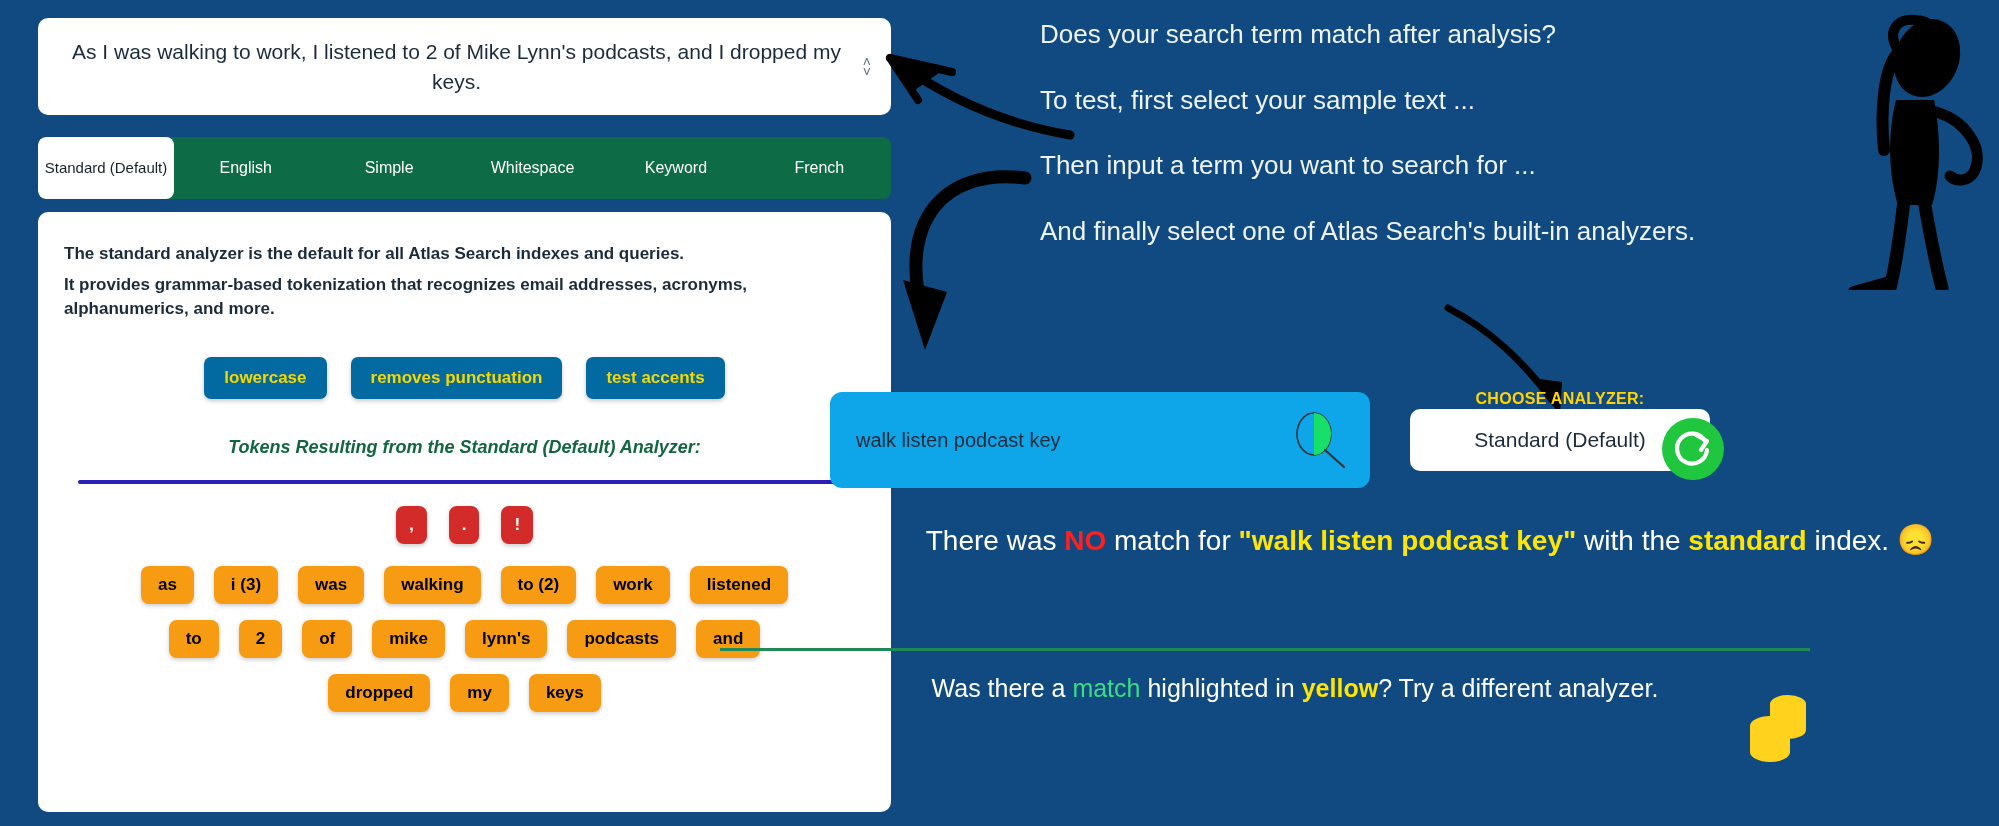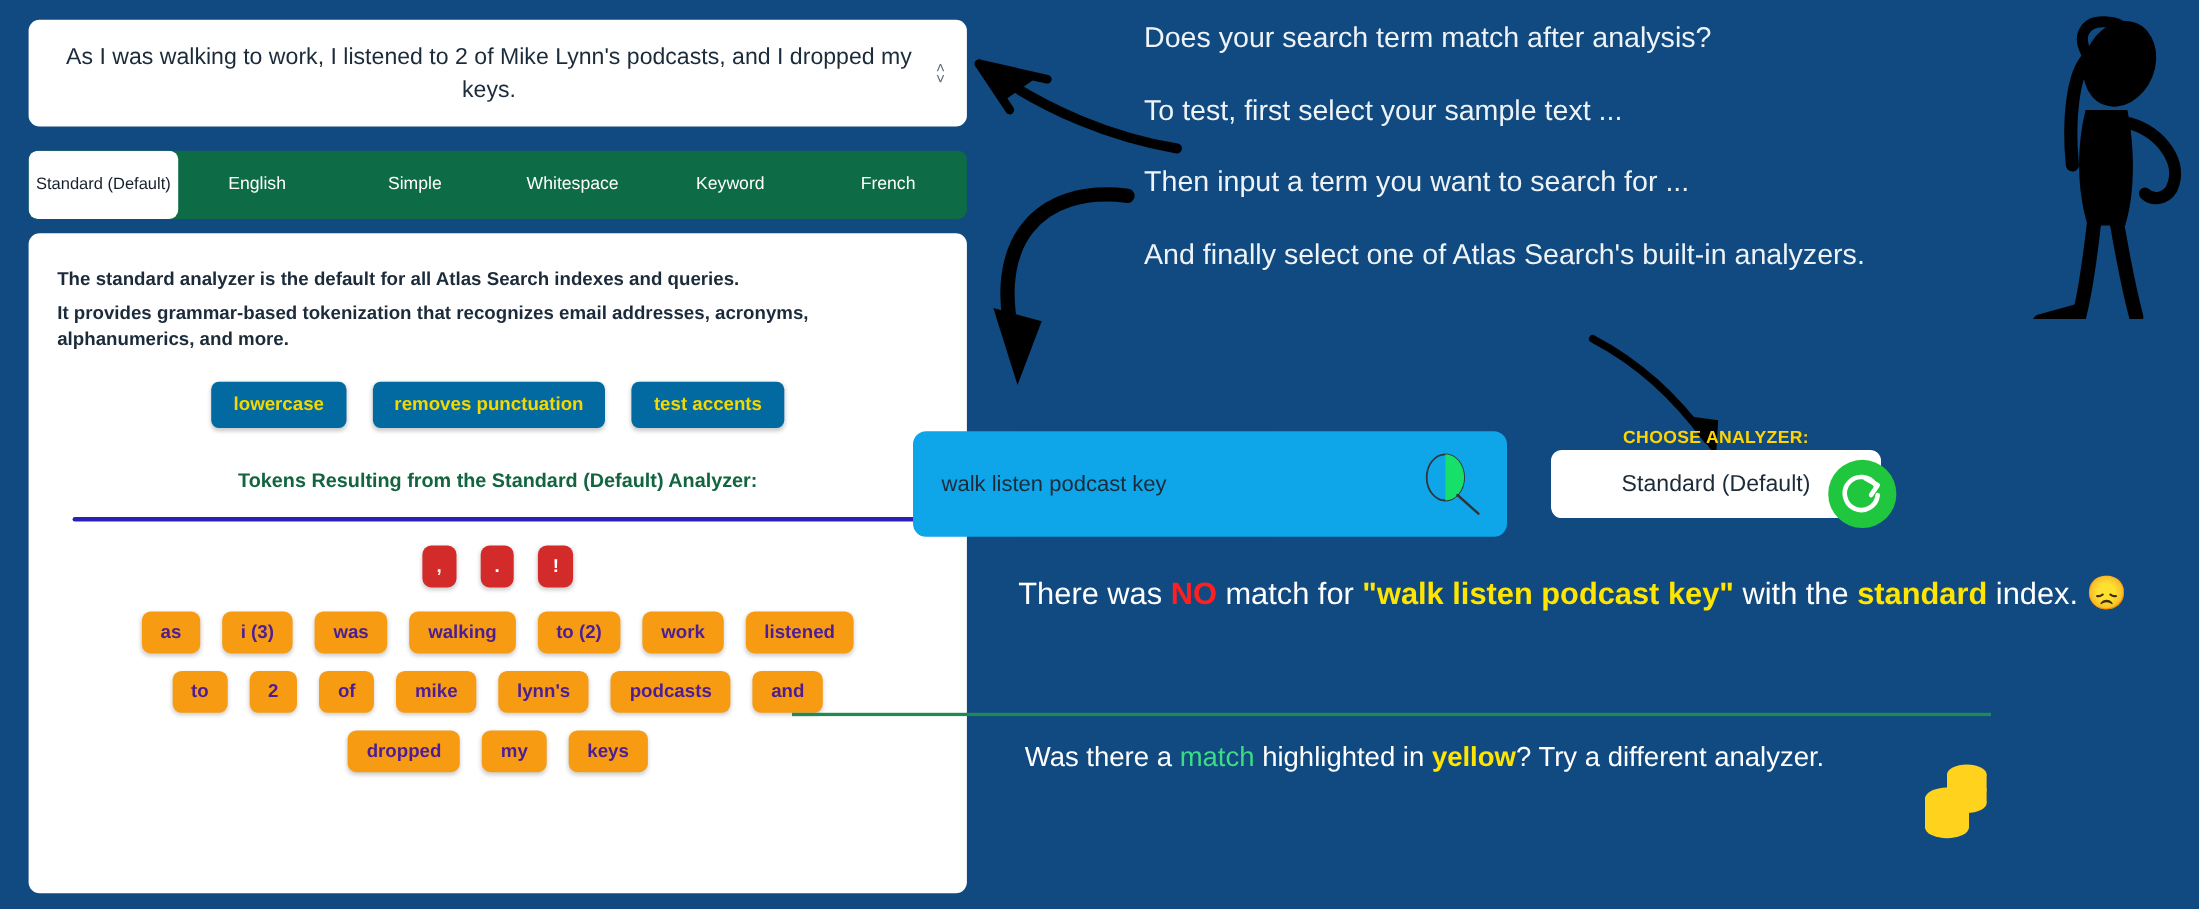--- a/index.html
+++ b/index.html
@@ -6,21 +6,21 @@
   html, body {
     width: 1999px; height: 826px;
     background: #114a80;
     font-family: "Liberation Sans", sans-serif;
     overflow: hidden;
   }
   .page { position: relative; width: 1999px; height: 826px; background: #114a80; }
 
   
   .left-panel {
-    position: absolute; left: 4px; top: 0; width: 900px; height: 826px;
+    position: absolute; left: 16px; top: 0; width: 900px; height: 826px;
   }
   .sample-card {
     position: absolute; left: 22px; top: 18px; width: 853px; height: 97px;
     background: #fff; border-radius: 10px;
     display: flex; align-items: center; justify-content: center;
     padding: 8px 46px 8px 30px;
   }
   .sample-text {
     font-size: 21px; color: #1c2b3a; line-height: 1.42; text-align: center;
   }
@@ -46,45 +46,46 @@
   }
 
   .analyzer-card {
     position: absolute; left: 22px; top: 212px; width: 853px; height: 600px;
     background: #fff; border-radius: 10px; padding: 30px 26px 18px 26px;
   }
   .desc {
     font-size: 17px; color: #1c2b3a; font-weight: bold; line-height: 1.42;
     margin-bottom: 7px;
   }
-  .desc.second { margin-bottom: 26px; }
+  .desc.second { margin-bottom: 36px; }
 
   .badge-row {
     display: flex; justify-content: center; gap: 24px; margin-bottom: 38px;
   }
   .badge {
     background: #0369a1; color: #f5d800; font-weight: bold; font-size: 17px;
     padding: 11px 20px; border-radius: 7px;
     box-shadow: 0 2px 4px rgba(0,0,0,.22);
   }
 
   .tokens-heading {
     text-align: center; color: #12653f; font-weight: bold; font-size: 18px;
     margin-bottom: 22px;
+    font-style: italic;
   }
   .divider {
     height: 4px; background: #2b1fb8; border-radius: 2px; margin: 0 14px 22px 14px;
   }
 
   .token-row {
     display: flex; justify-content: center; gap: 20px; margin-bottom: 16px;
     flex-wrap: wrap;
   }
   .chip {
-    font-size: 17px; font-weight: bold; color: #4c1d95; border-radius: 8px;
+    font-size: 17px; font-weight: bold; color: #000000; border-radius: 8px;
     padding: 9px 17px; box-shadow: 0 2px 4px rgba(0,0,0,.2);
     background: #f79c12; min-width: 34px; text-align: center;
   }
   .chip.punct {
     background: #d32a2a; color: #fff; padding: 9px 13px; min-width: 26px;
   }
   .row-punct { gap: 22px; margin-bottom: 22px; }
 
   
   .right-panel { position: absolute; left: 900px; top: 0; width: 1099px; height: 714px; }

